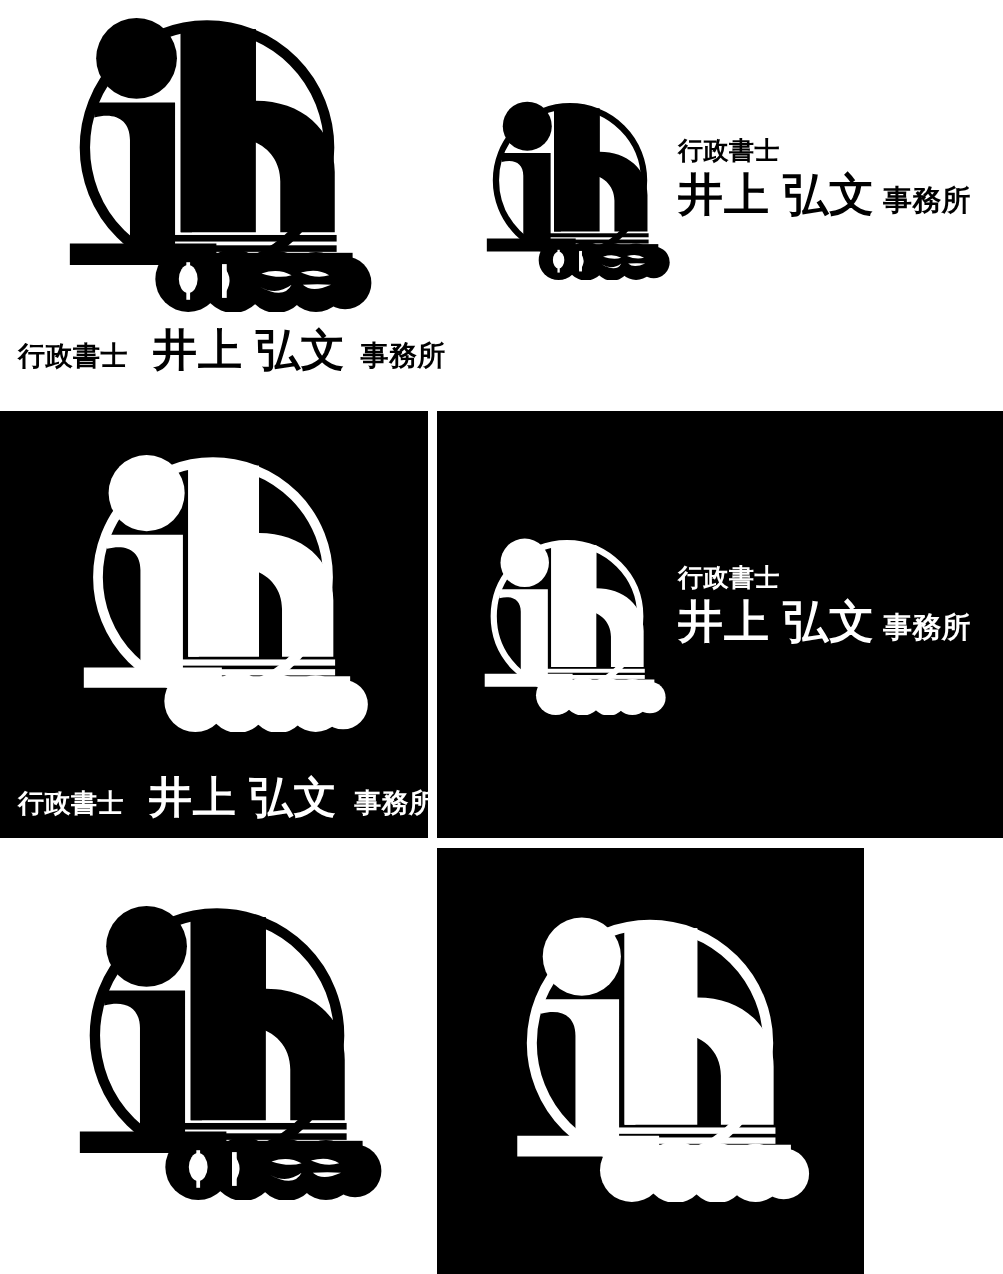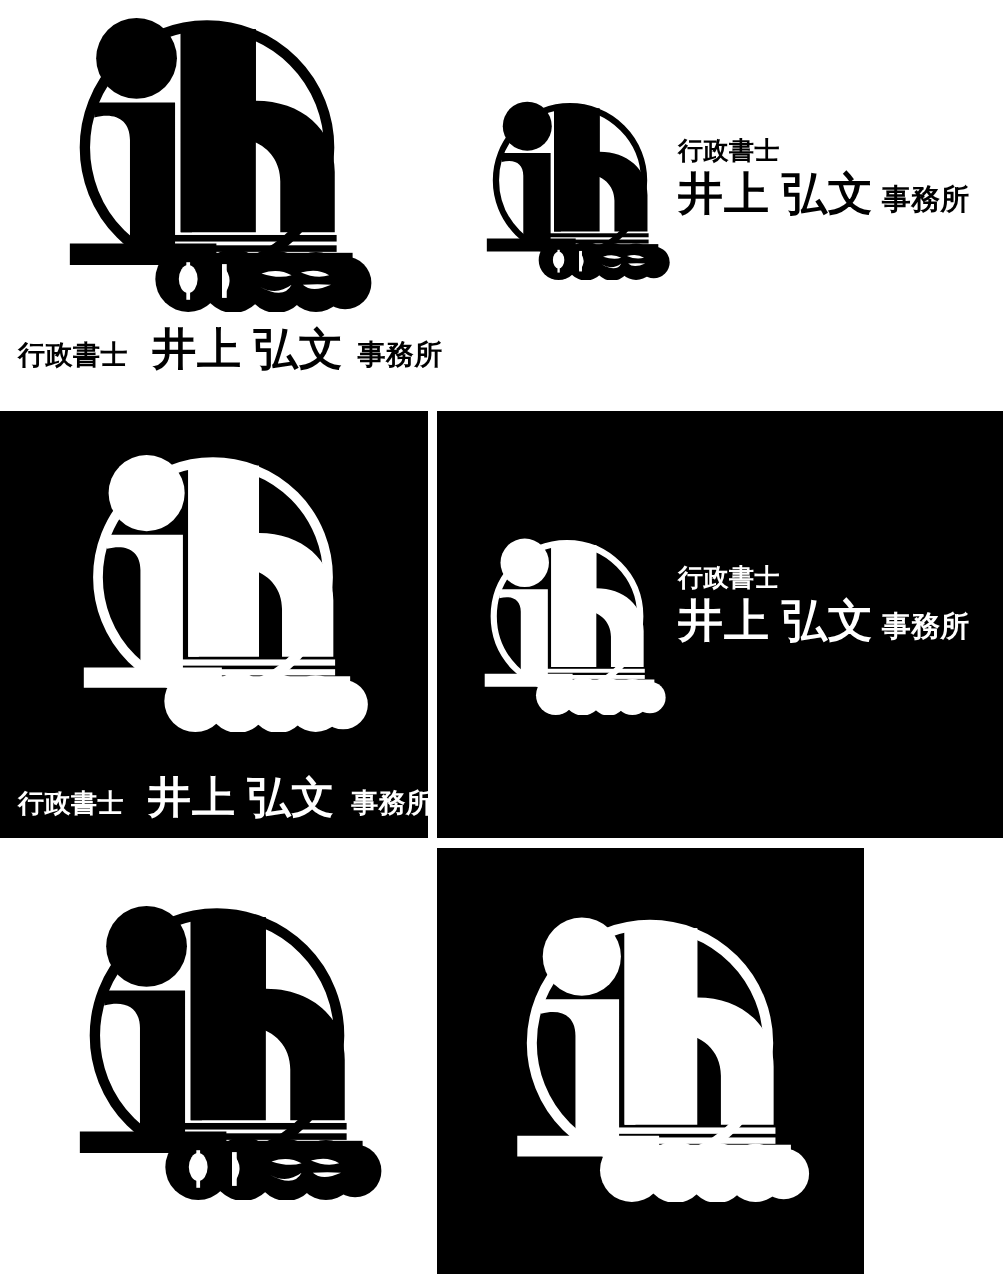--- a/index.html
+++ b/index.html
@@ -20,21 +20,21 @@
   
   .panel { position: absolute; }
   .panel.dark { background: #000000; }
 
   
   .mark { display: block; }
 
   
   .lockup {
     display: block;
-    font-family: Liberation Serif, serif;
+    font-family: Liberation Sans, sans-serif;
     font-weight: 700;
     line-height: 1;
     white-space: nowrap;
   }
   .lockup .ln1 {
     display: block;
     letter-spacing: 0.02em;
   }
   .lockup .ln2 {
     display: block;

